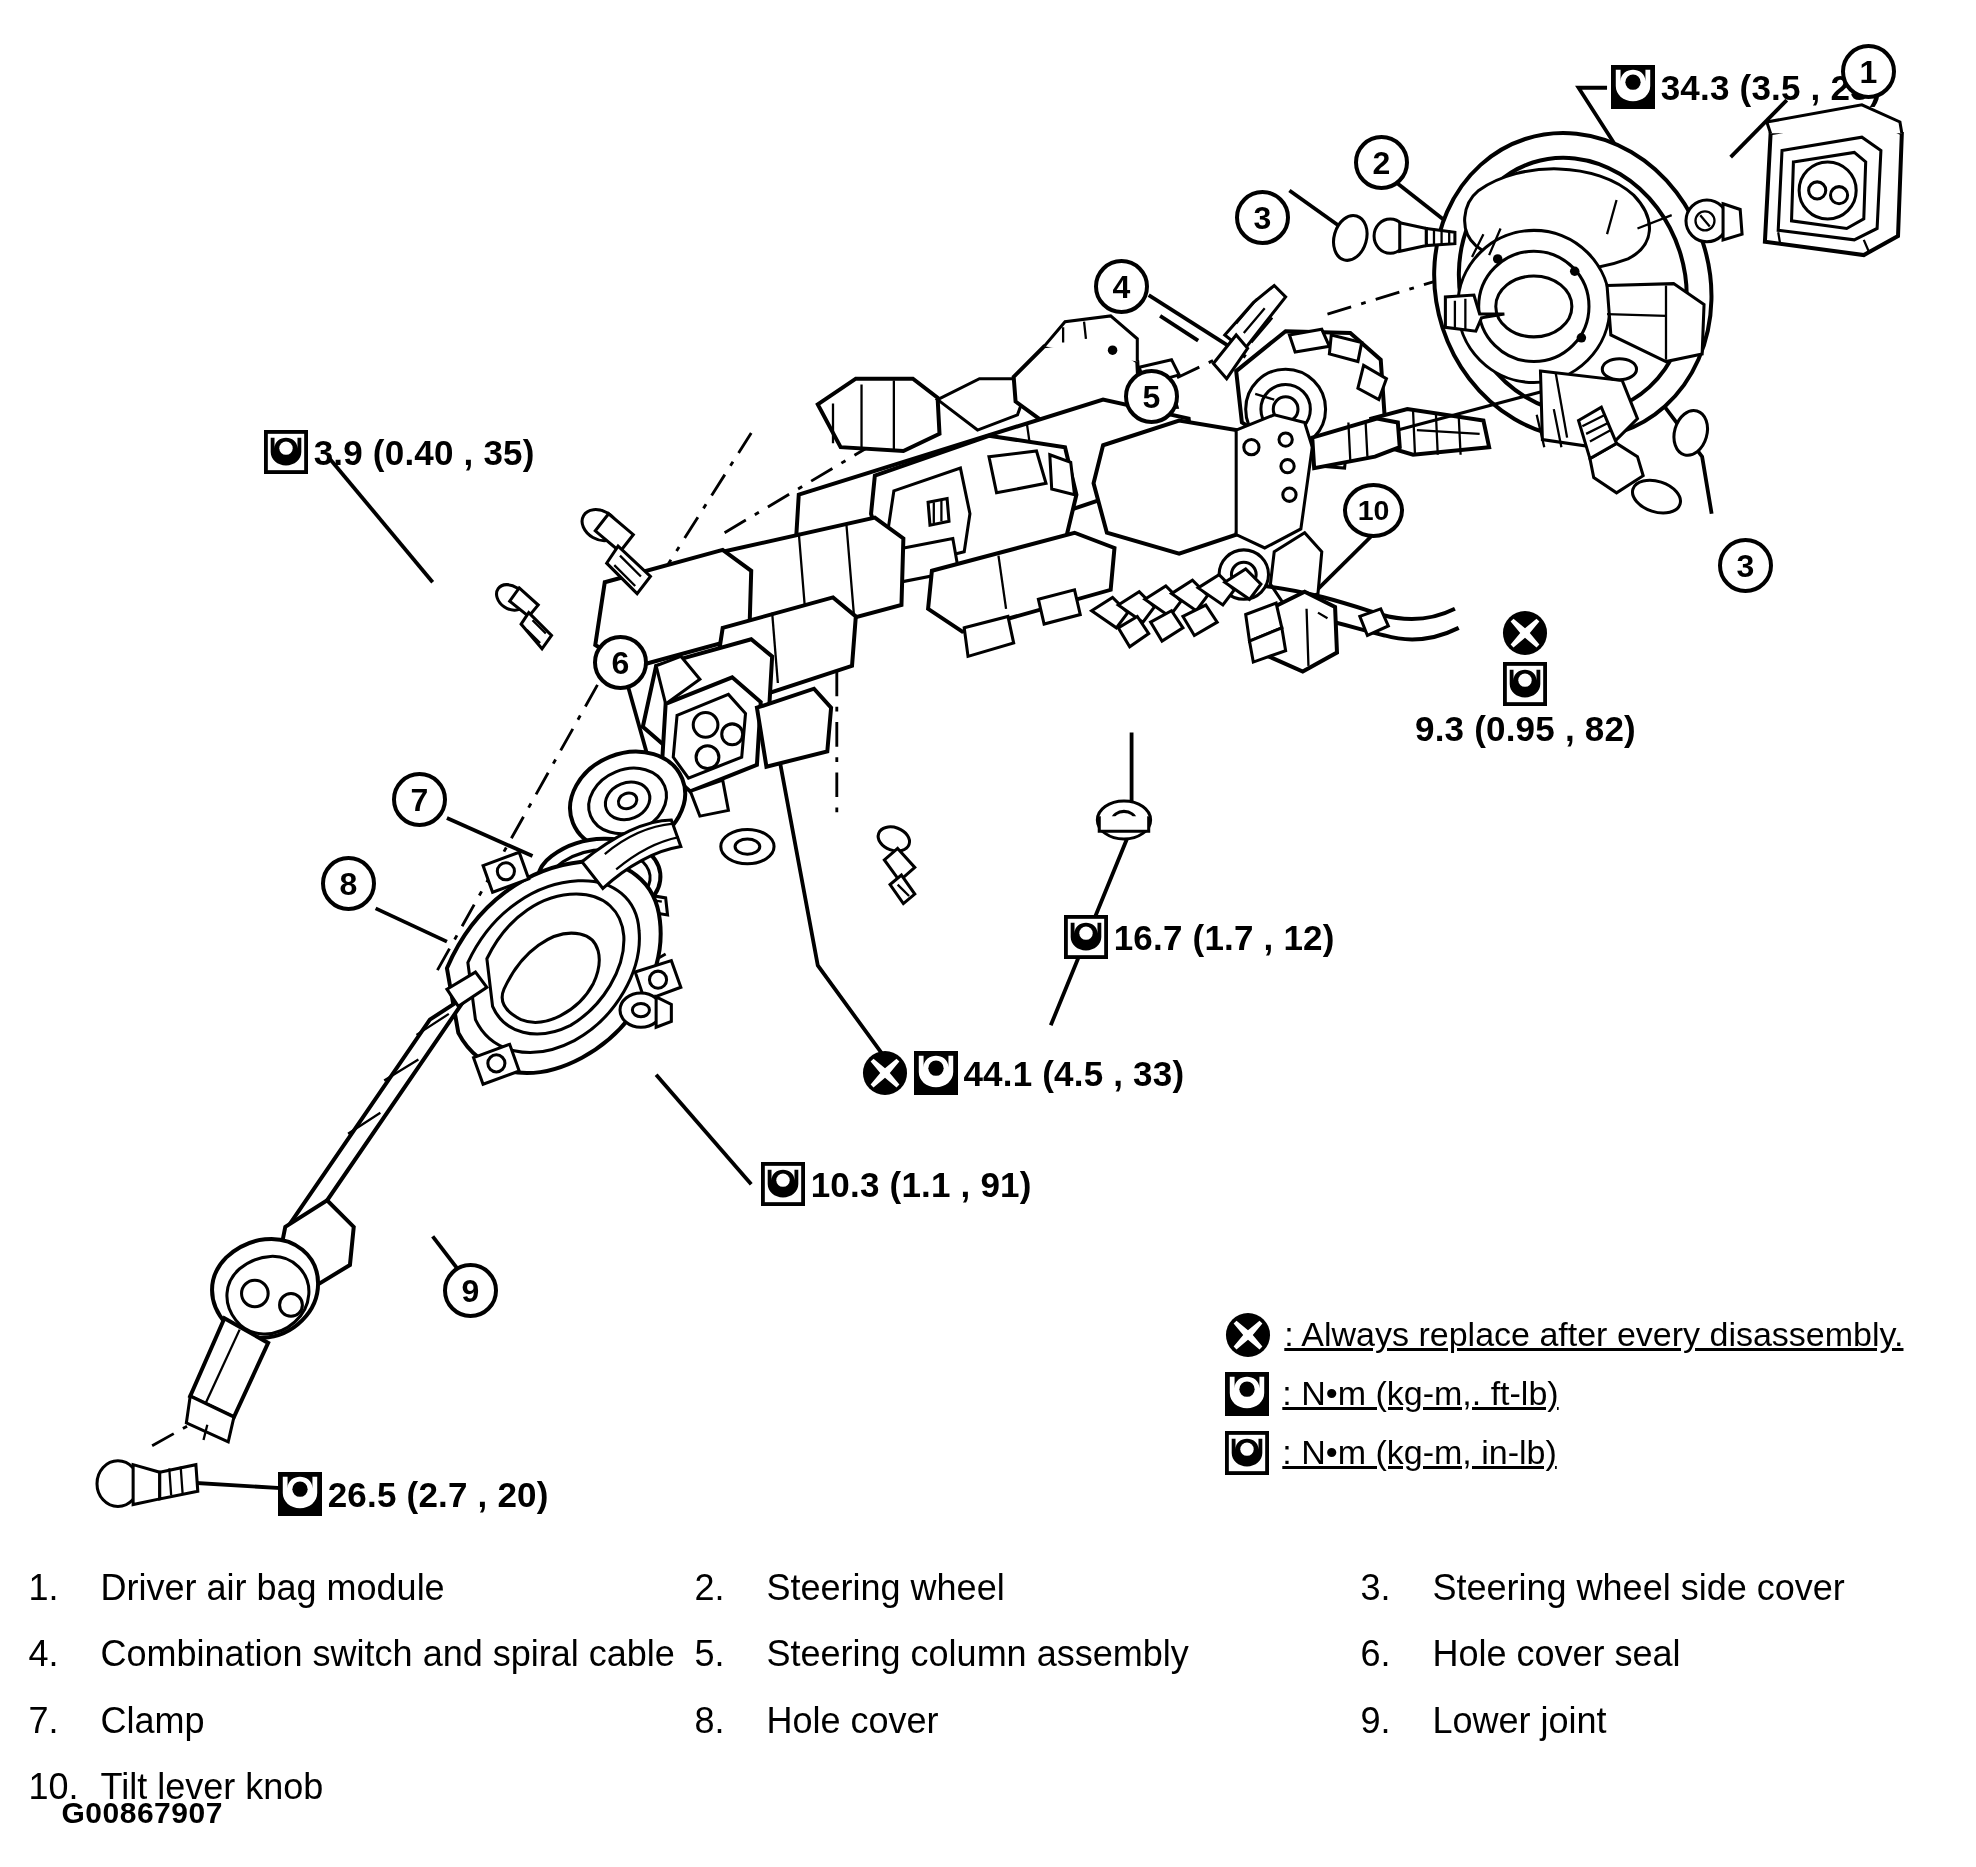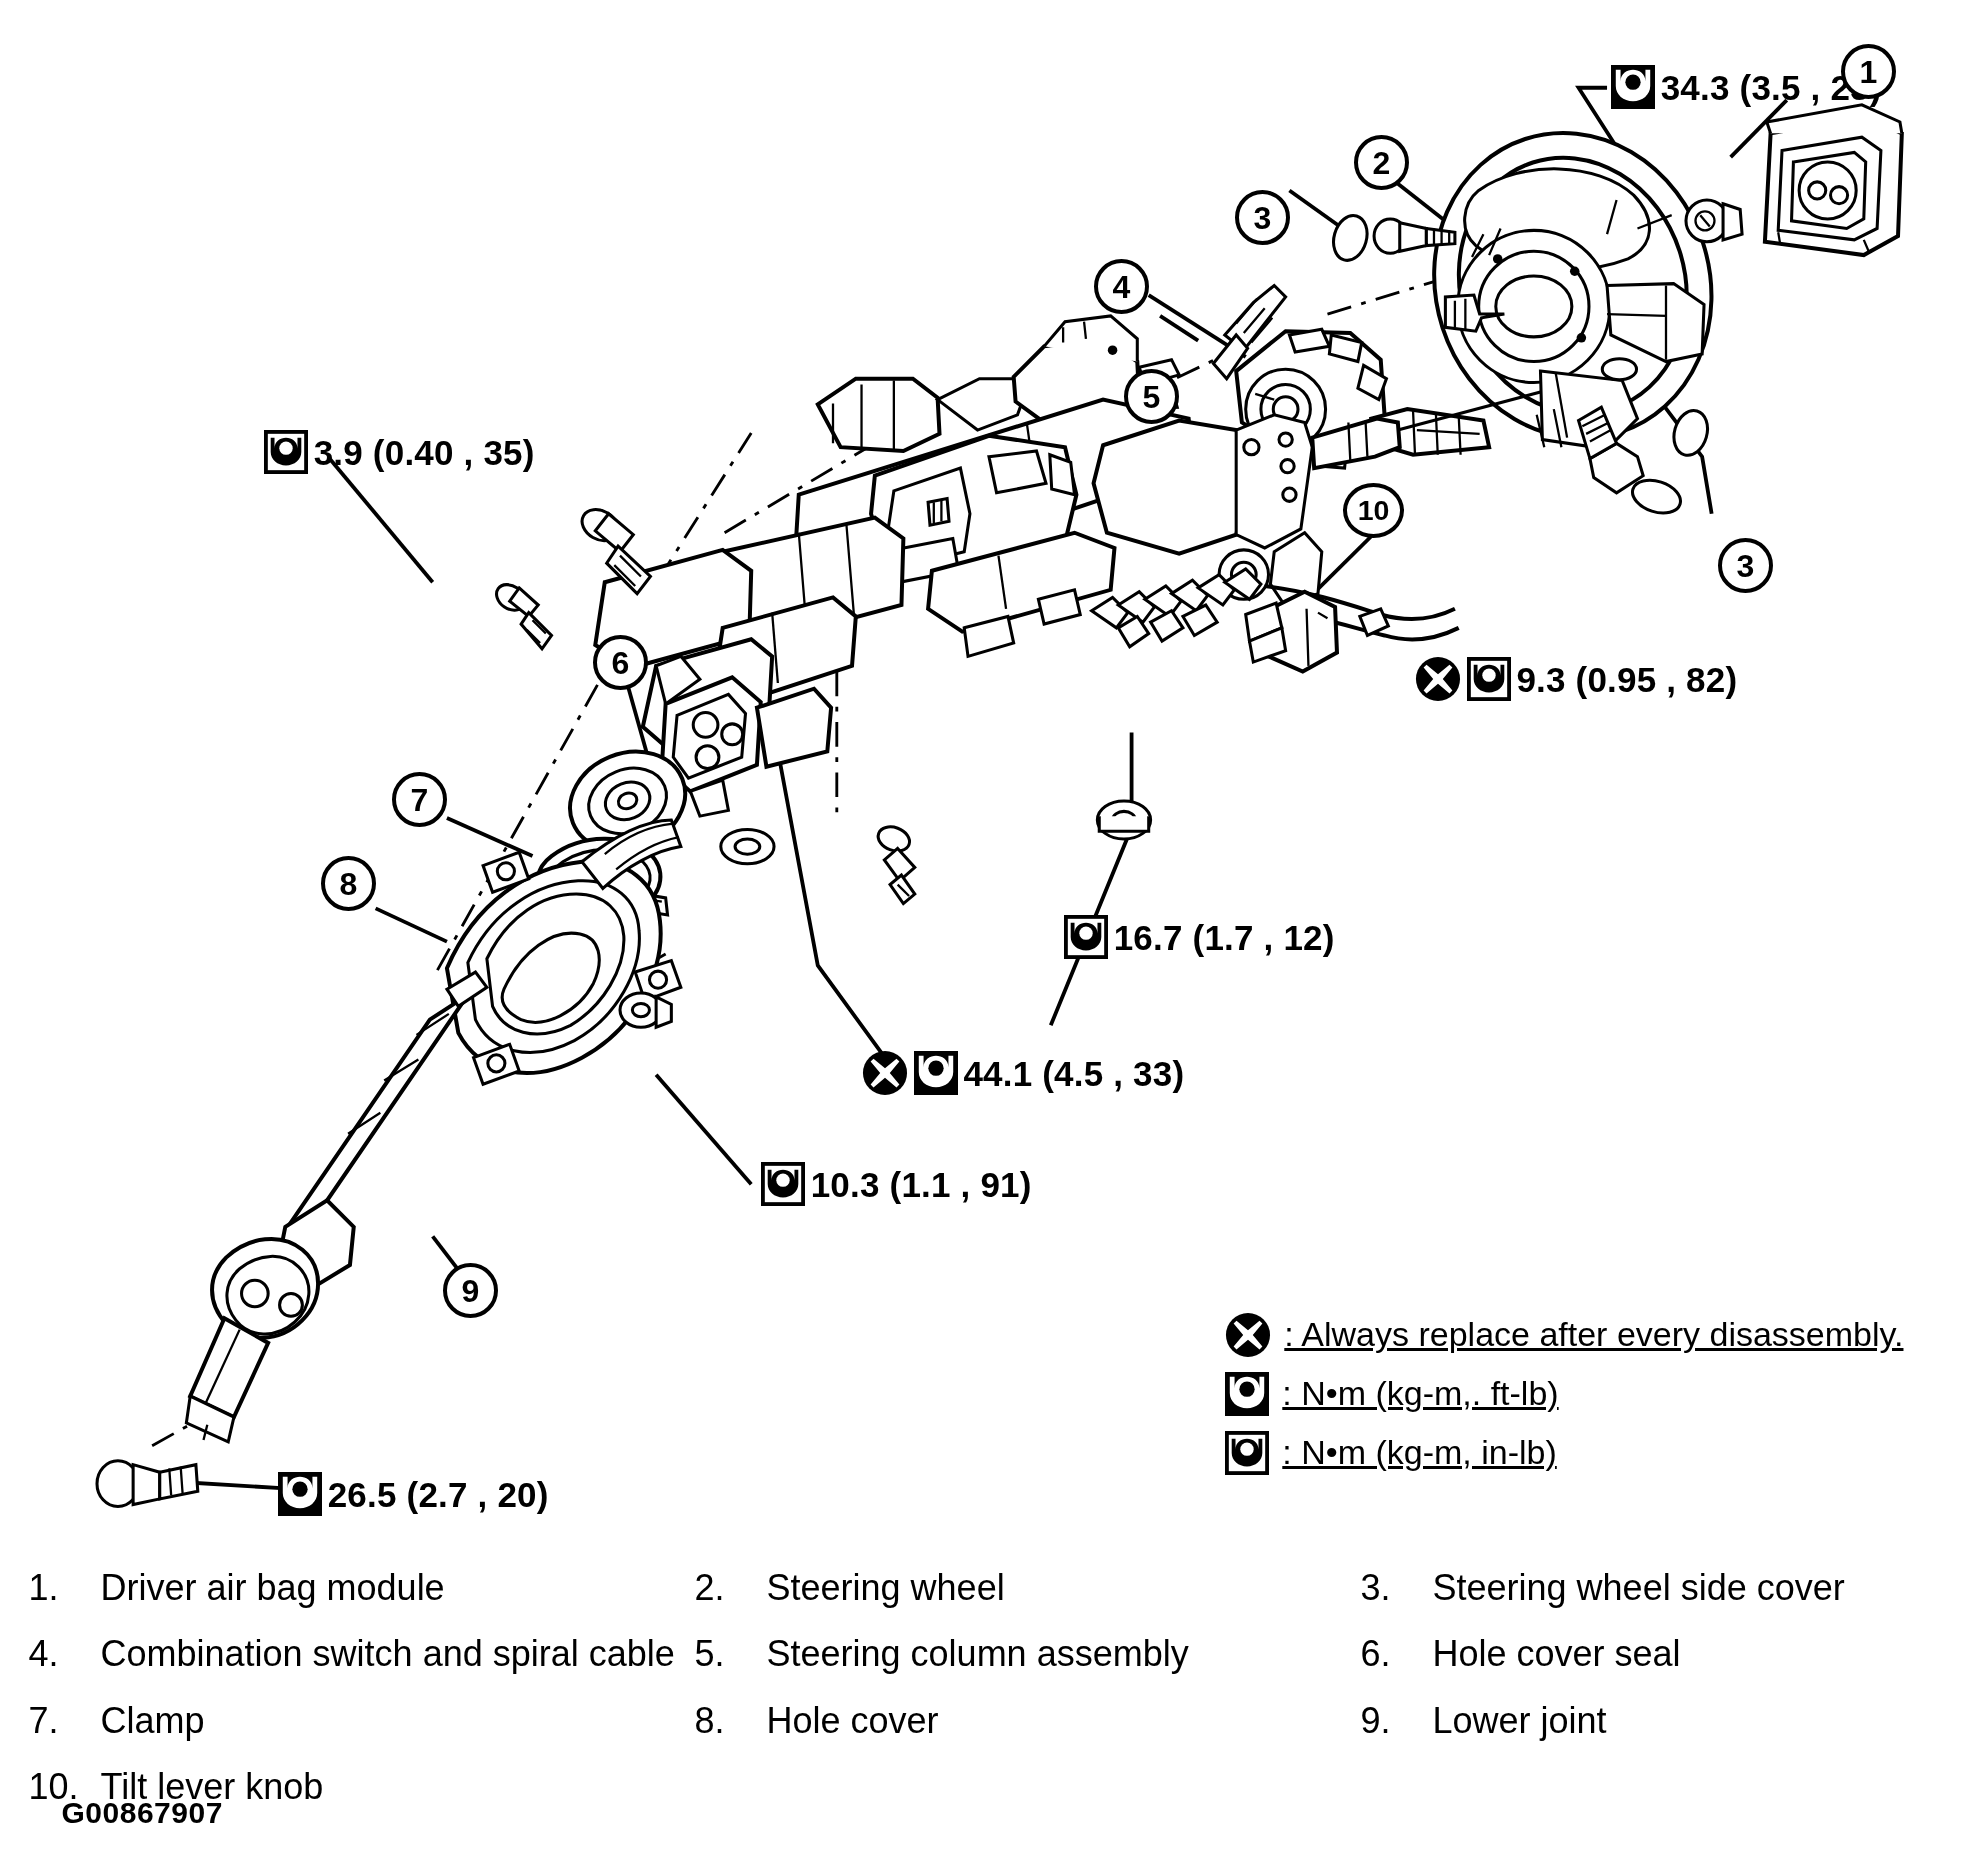--- a/index.html
+++ b/index.html
@@ -483,21 +483,21 @@
   <div class="callout" style="left:264px; top:430px;">
     <svg class="ico-wrench-box" viewBox="0 0 46 46">
       <rect x="1.5" y="1.5" width="43" height="43" fill="#fff" stroke="#000" stroke-width="5"></rect>
       <path d="M11,8 L11,19 C11,12 17,8 23,8 C29,8 35,12 35,19 L35,8 L39,8 L39,23
                C39,31 32,37 23,37 C14,37 7,31 7,23 L7,8 Z" fill="#000"></path>
       <circle cx="23" cy="19" r="7" fill="#fff"></circle>
     </svg>
     <span class="txt">3.9 (0.40 , 35)</span>
   </div>
 
-  <div class="callout" style="left:1415px; top:656px;">
+  <div class="callout" style="left:1415px; top:610px;flex-direction:column;">
     <svg class="ico-x" viewBox="0 0 48 48">
       <circle cx="24" cy="24" r="23" fill="#000"></circle>
       <path d="M12,9 L24,19 L36,9 L39,12 L29,24 L39,36 L36,39 L24,29 L12,39 L9,36 L19,24 L9,12 Z" fill="#fff"></path>
     </svg>
     <svg class="ico-wrench-box" viewBox="0 0 46 46">
       <rect x="1.5" y="1.5" width="43" height="43" fill="#fff" stroke="#000" stroke-width="5"></rect>
       <path d="M11,8 L11,19 C11,12 17,8 23,8 C29,8 35,12 35,19 L35,8 L39,8 L39,23
                C39,31 32,37 23,37 C14,37 7,31 7,23 L7,8 Z" fill="#000"></path>
       <circle cx="23" cy="19" r="7" fill="#fff"></circle>
     </svg>

